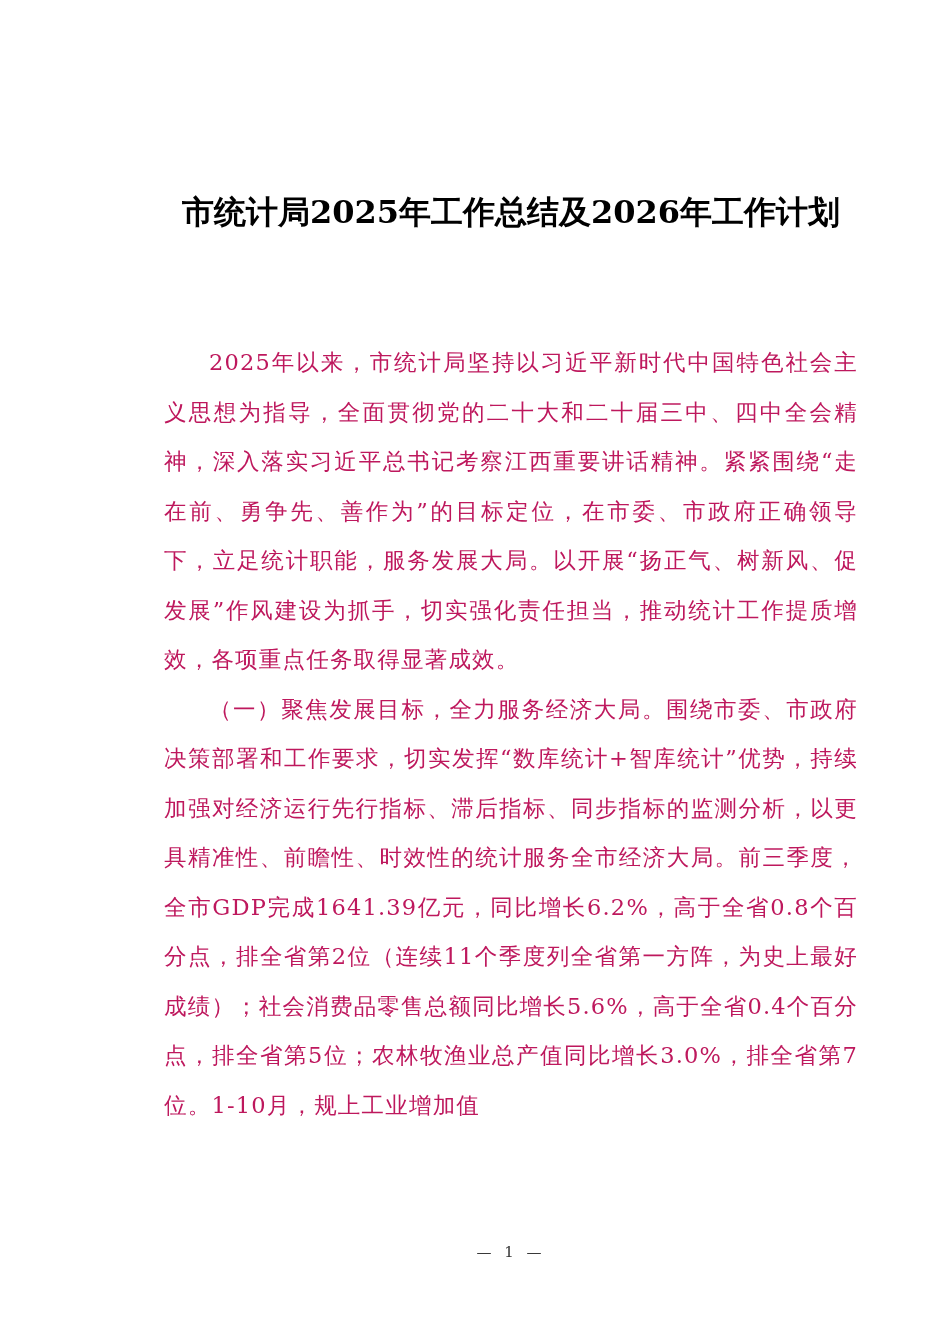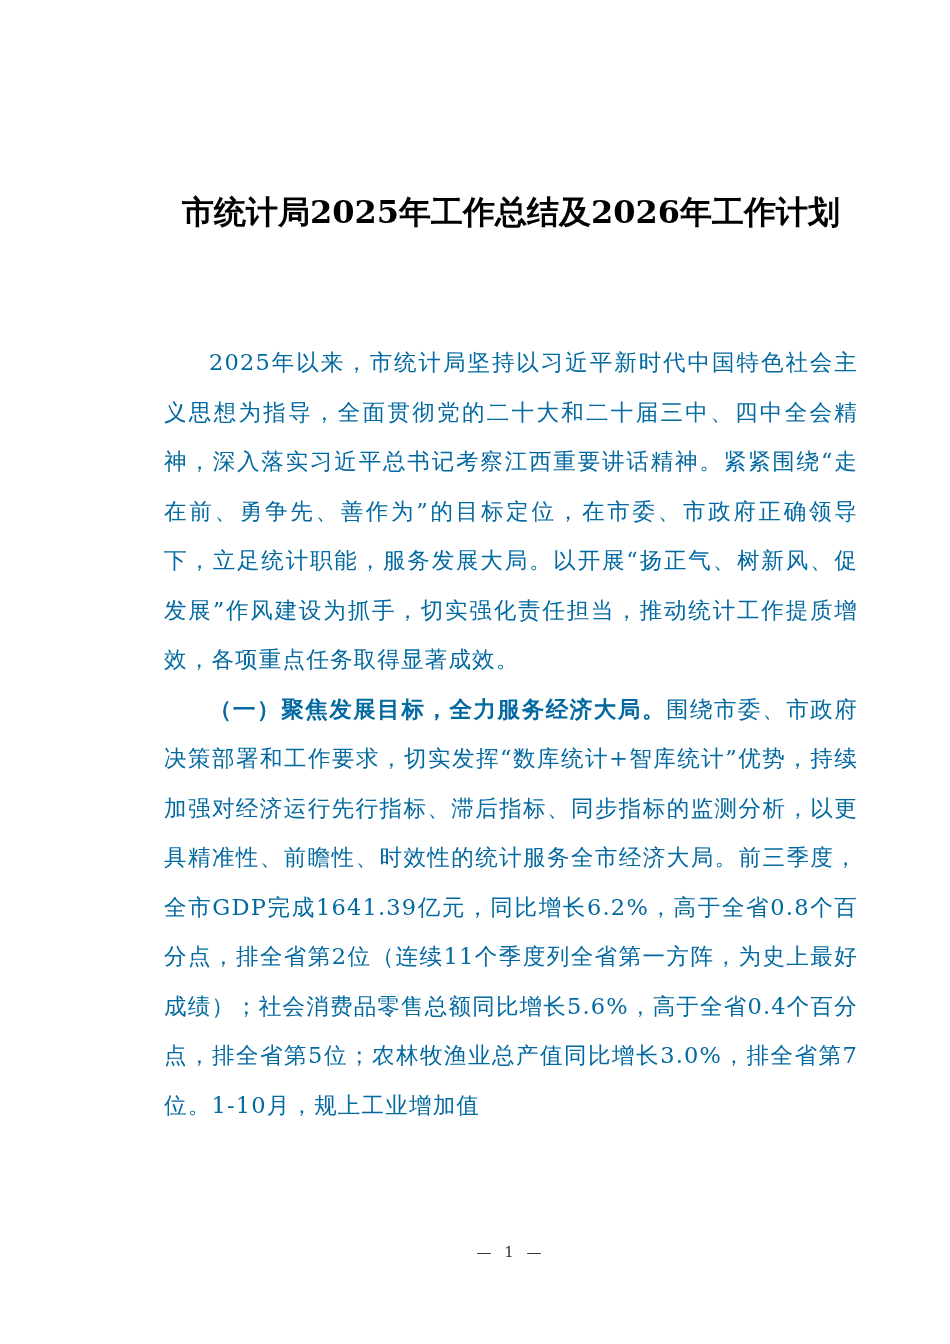--- a/index.html
+++ b/index.html
@@ -38,35 +38,35 @@
     }
     .body-text {
       position: absolute;
       left: 128px;
       top: 338px;
       width: 694px;
       font-size: 22.5px;
       line-height: 49.5px;
       text-align: justify;
       text-align-last: left;
-      color: #0369a1;
+      color: #be185d;
     }
     .para {
       margin: 0;
       text-indent: 2em;
       letter-spacing: 1.2px;
     }
     .heading-1 {
       margin: 0;
       text-indent: 2em;
       font-weight: bold;
       letter-spacing: 1px;
     }
     .lead-bold {
-      font-weight: bold;
+      font-weight: normal;
     }
     .page-number {
       position: absolute;
       left: 0;
       width: 950px;
       top: 1243px;
       text-align: center;
       font-size: 15px;
       color: #333333;
       letter-spacing: 4px;

